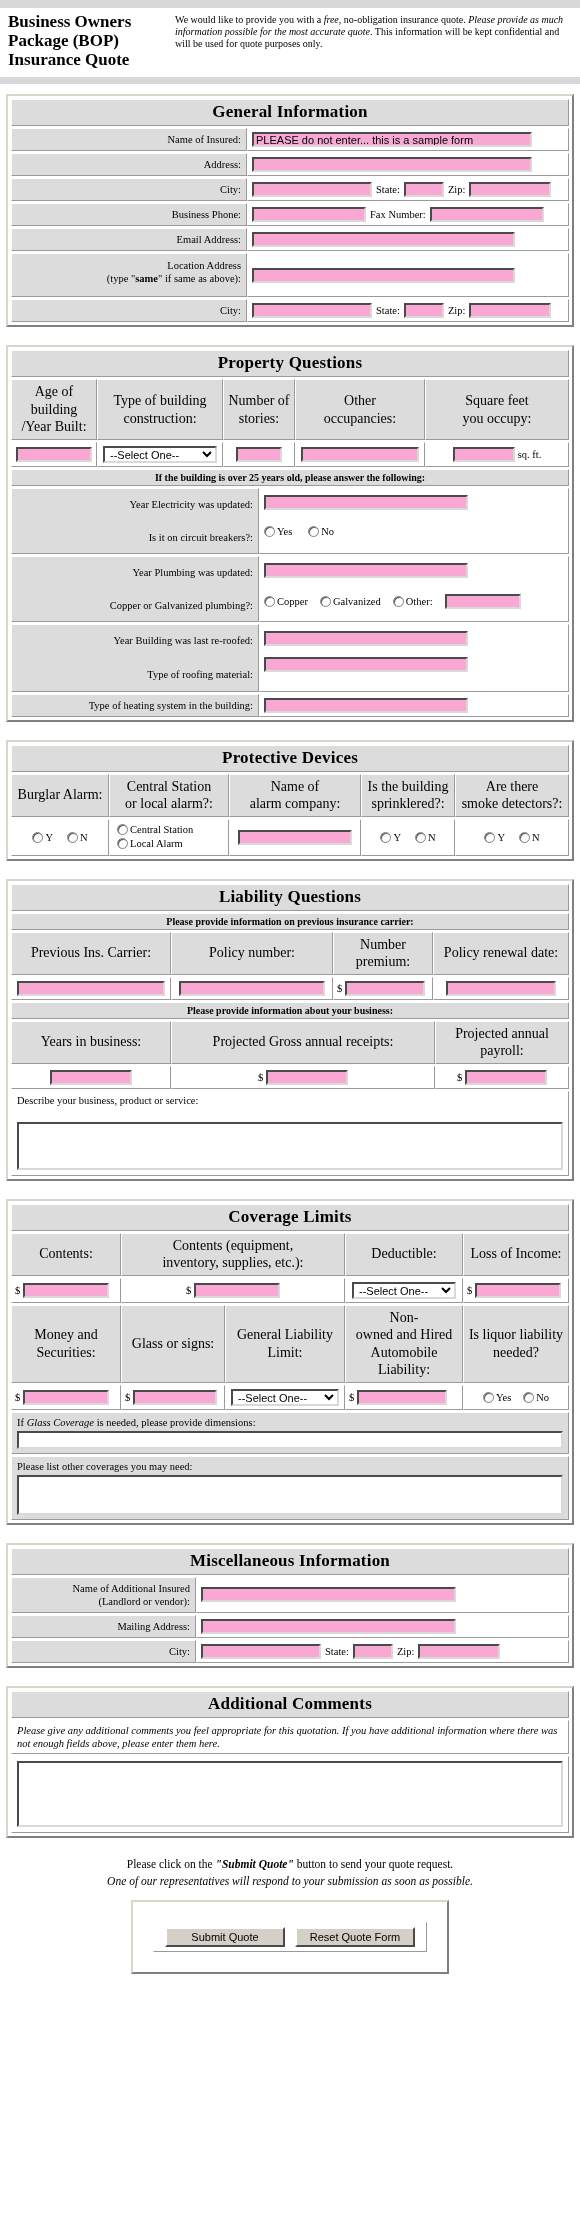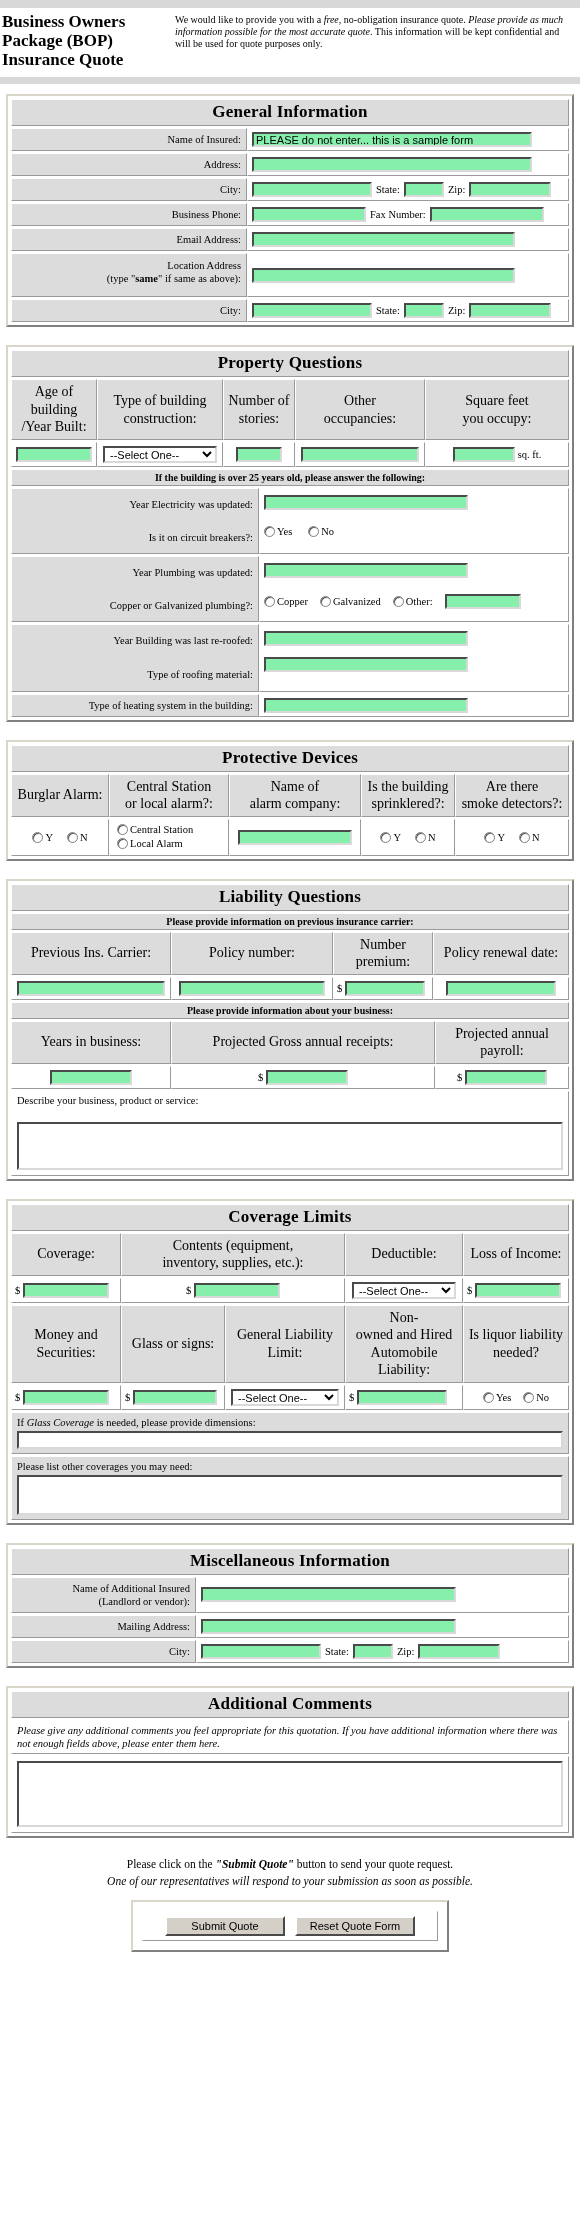--- a/index.html
+++ b/index.html
@@ -11,21 +11,21 @@
     -webkit-font-smoothing:none;
   }
   .page{width:580px;box-sizing:border-box;padding:0;}
 
   
   .top-bar{height:8px;background:#d8d8d8;}
   .hdr{display:flex;align-items:flex-start;padding:4px 0 6px 0;}
   .hdr-title{
     width:175px;flex:0 0 175px;
     font-size:17px;font-weight:bold;line-height:1.12;
-    padding-left:2px;box-sizing:border-box;
+    padding-left:8px;box-sizing:border-box;
   }
   .hdr-intro{
     flex:1;font-size:10px;line-height:1.22;padding-right:6px;padding-top:2px;
   }
   .hdr-intro i{font-style:italic;}
   .hr-rule{height:7px;background:#d8d8d8;margin:2px 0 10px 0;}
 
   
   .section{
     margin:0 6px 18px 6px;
@@ -103,21 +103,21 @@
   }
 
   
   input.t{
     font-family:"Liberation Sans","DejaVu Sans",sans-serif;
     font-size:11px;
     height:15px;
     padding:4px 2px;
     margin:0;
     box-sizing:border-box;
-    background:#86efac;
+    background:#f9a8d4;
     color:#000;
     border:2px solid;
     border-color:#4a4a4a #d9d9d9 #d9d9d9 #4a4a4a;
     outline:none;
   }
   select.s{
     font-family:"Liberation Sans","DejaVu Sans",sans-serif;
     font-size:11px;
     height:17px;
     padding:0 1px;
@@ -162,21 +162,21 @@
     font-size:11.5px;
     line-height:1.45;
     margin:16px 0 10px 0;
   }
   .footer-note .l2{font-style:italic;}
   .btn-wrap{
     margin:0 auto 14px auto;
     width:318px;
     border:2px solid;
     border-color:#d9d5c8 #808080 #808080 #d9d5c8;
-    padding:9px;
+    padding:20px;
     box-sizing:border-box;
   }
   .btn-inner{
     border:1px solid;
     border-color:#ffffff #9a9a9a #9a9a9a #ffffff;
     display:flex;justify-content:center;gap:10px;
     padding:4px 5px;
     background:#ffffff;
   }
   button.b95{
@@ -502,21 +502,21 @@
     <div class="cell-fld" style="display:block;margin-top:2px;padding:3px 5px 5px 5px;">
       <div style="margin-bottom:16px;">Describe your business, product or service:</div>
       <textarea class="ta" rows="3" style="height: 48px;"></textarea>
     </div>
   </div>
 
   <div class="section">
     <div class="section-title">Coverage Limits</div>
 
     <div class="row">
-      <div class="cell-hdr" style="width:110px;flex:0 0 110px;">Coverage:</div>
+      <div class="cell-hdr" style="width:110px;flex:0 0 110px;">Contents:</div>
       <div class="cell-hdr" style="width:224px;flex:0 0 224px;white-space:pre-line;">Contents (equipment,
 inventory, supplies, etc.):</div>
       <div class="cell-hdr" style="width:118px;flex:0 0 118px;">Deductible:</div>
       <div class="cell-hdr" style="flex:1;">Loss of Income:</div>
     </div>
 
     <div class="row">
       <div class="cell-val" style="width:110px;flex:0 0 110px;justify-content:flex-start;">
         <span class="money">$</span>
         <input class="t" style="width: 86px;" value="">

